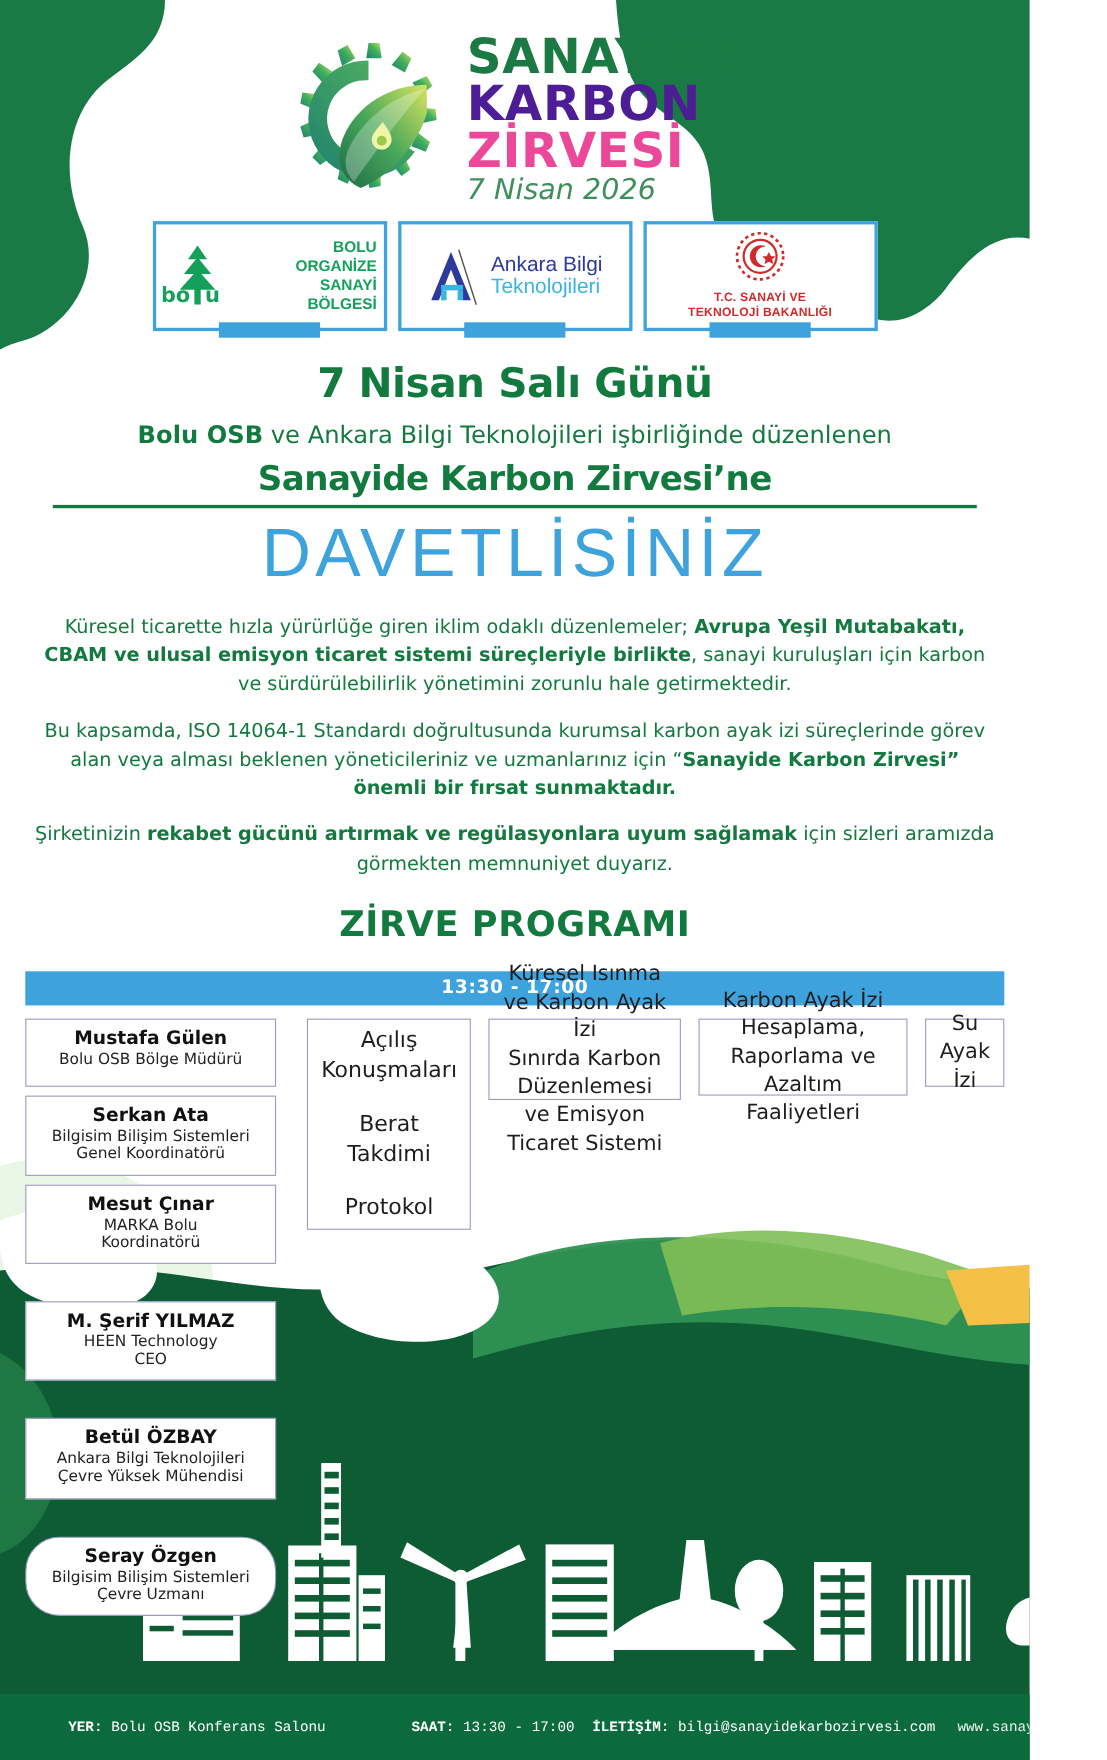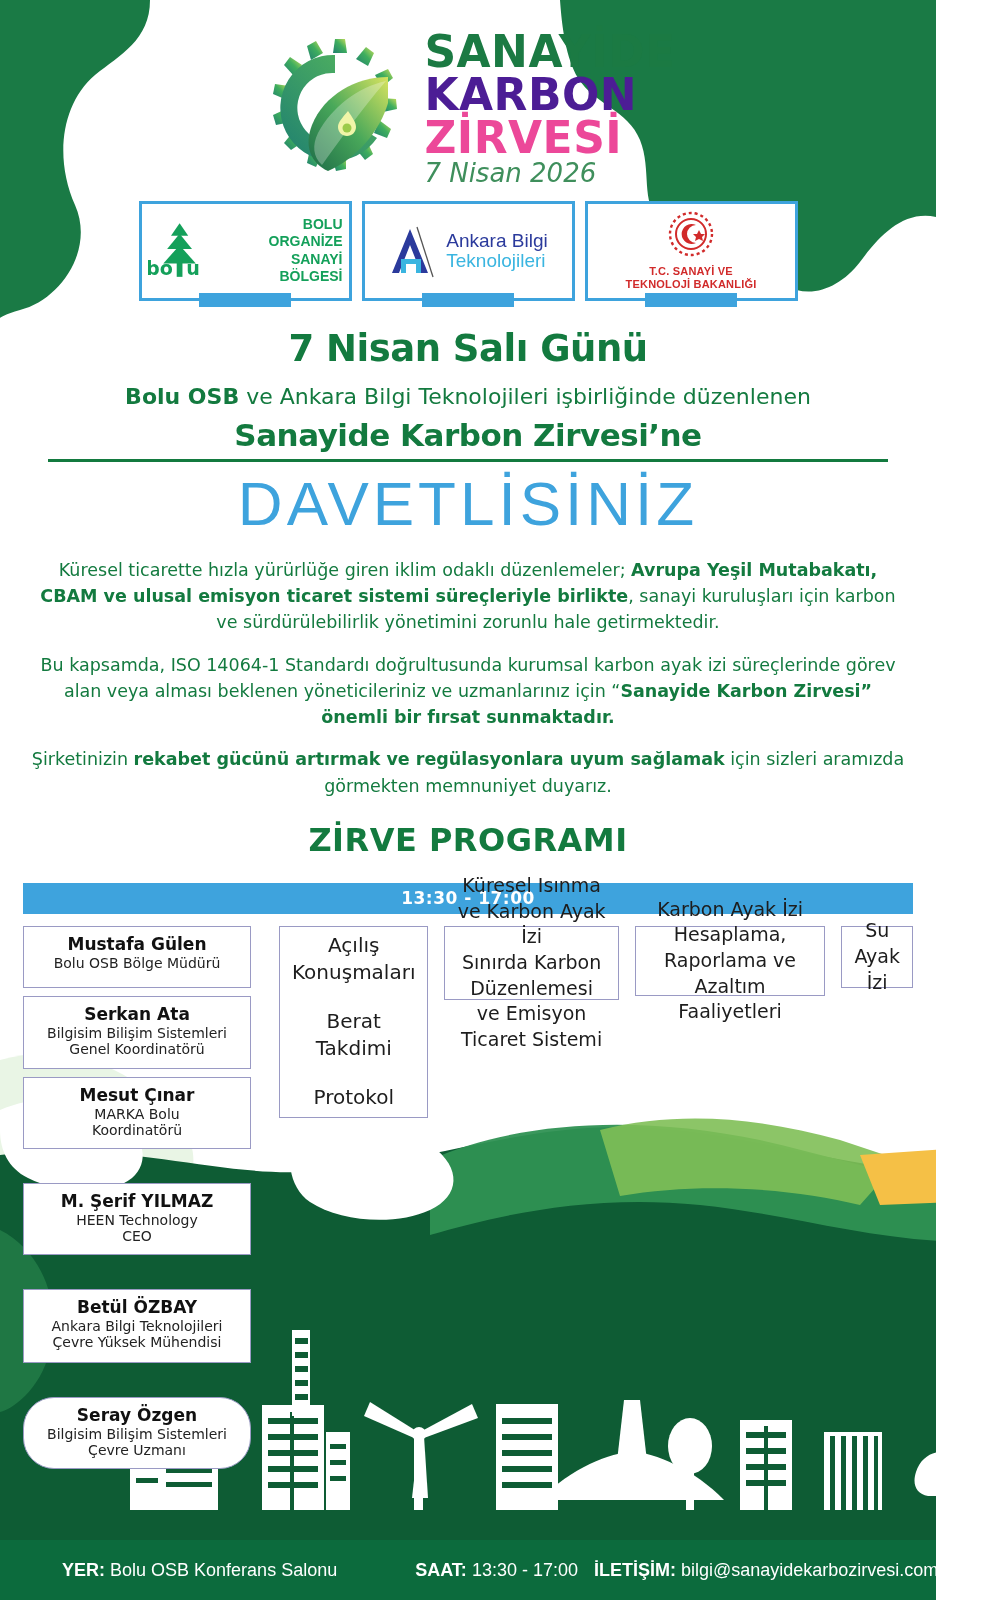--- a/index.html
+++ b/index.html
@@ -149,21 +149,21 @@
   .spk-h6 { height:72px;border-radius:31px; }
   .gap-a { height:18px; }
 
   
   .footer {
     position:absolute; left:0; bottom:0; width:1006px; height:60px;
     background:#0c6b3d; z-index:6;
     display:flex; align-items:center;
     padding:0 62px; gap:0;
   }
-  .f-item { color:#fff; font-size:18px; font-family:Liberation Sans, sans-serif; white-space:nowrap; }
+  .f-item { color:#fff; font-size:13px; font-family:Liberation Mono, monospace; white-space:nowrap; }
   .f-item b { font-weight:bold; }
   .f-yer { margin-right:78px; }
   .f-saat { margin-right:16px; }
   .f-ilet { margin-right:20px; }
   .f-web { color:#eaf5ee; }
 </style>
 </head>
 <body>
 
 <div id="poster">

